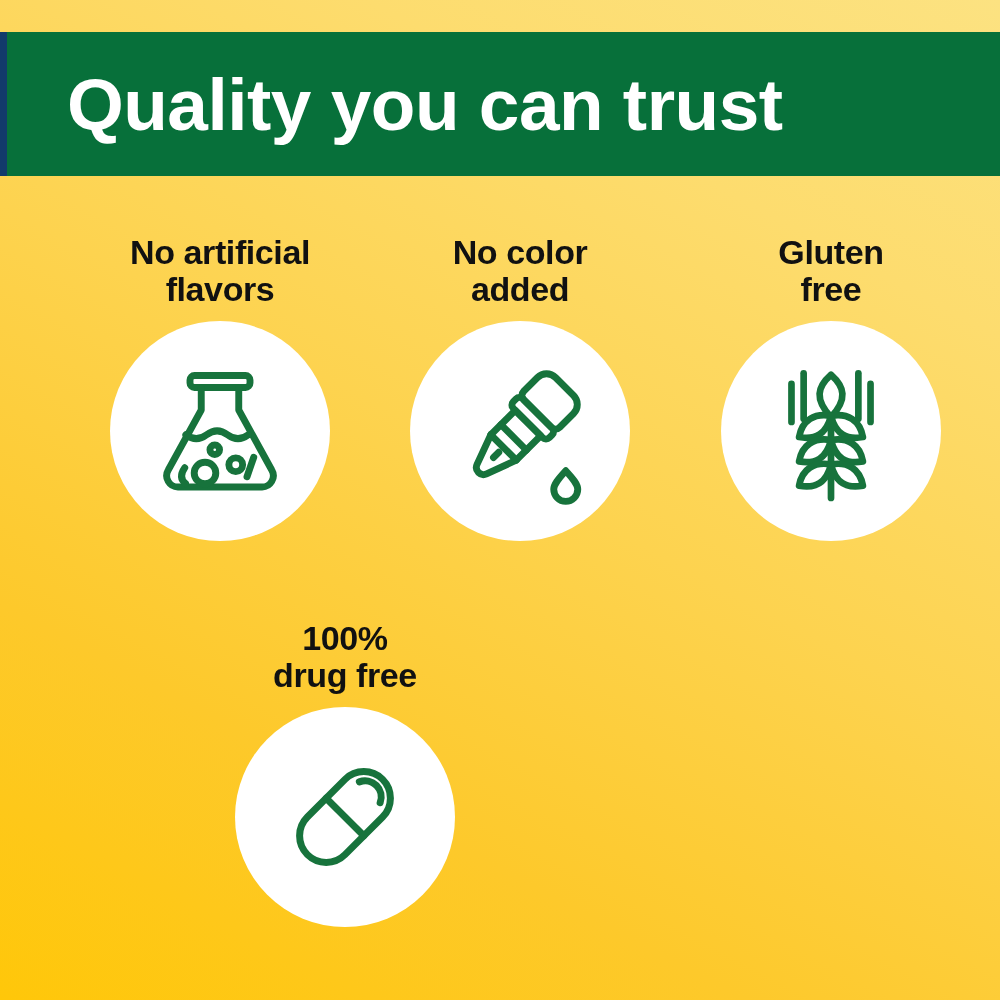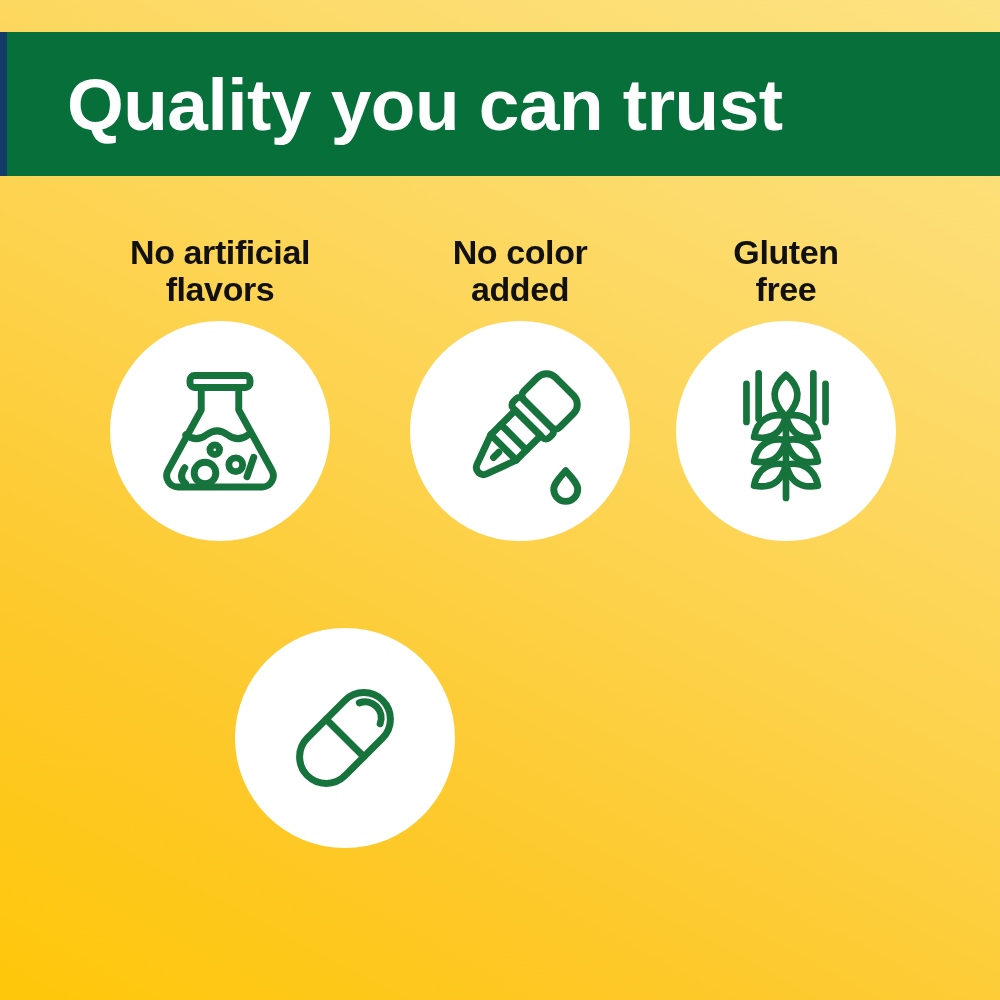--- a/index.html
+++ b/index.html
@@ -77,21 +77,21 @@
     justify-content: center;
   }
 
   .badge svg {
     display: block;
   }
 
   
   #feature-0 { left: 70px;  top: 234px; }
   #feature-1 { left: 370px; top: 234px; }
-  #feature-2 { left: 636px; top: 234px; }
+  #feature-2 { left: 681px; top: 234px; }
   
   #feature-3 { left: 195px; top: 620px; }
   #feature-4 { left: 515px; top: 652px; }
 
   
   #feature-0 .badge { margin-top: 4px; }
   #feature-1 .badge { margin-top: 4px; }
   #feature-2 .badge { margin-top: 4px; }
   #feature-3 .badge { margin-top: 8px; }
   #feature-4 .badge { margin-top: 14px; }
@@ -178,20 +178,22 @@
           <path d="M40 56 c3 12 10 16 21 14 c-2 -11 -10 -16 -21 -14 z"></path>
 
           <path d="M40 72 c-3 12 -10 16 -21 14 c2 -11 10 -16 21 -14 z"></path>
           <path d="M40 72 c3 12 10 16 21 14 c-2 -11 -10 -16 -21 -14 z"></path>
         </svg>
       </span>
     </div>
   </div>
 
   <div class="feature" id="feature-3">
+    <div class="feature-label">100%
+drug free</div>
     <div class="badge">
       <span>
         <svg width="140" height="140" viewBox="0 0 100 100" fill="none" stroke="#17733C" stroke-width="5" stroke-linecap="round" stroke-linejoin="round">
           <g transform="rotate(45 50 50)">
 
             <rect x="31" y="12" width="38" height="76" rx="19"></rect>
 
             <path d="M31 50 h38"></path>
 
             <path d="M39.5 25 a11.5 11.5 0 0 1 21 0"></path>

